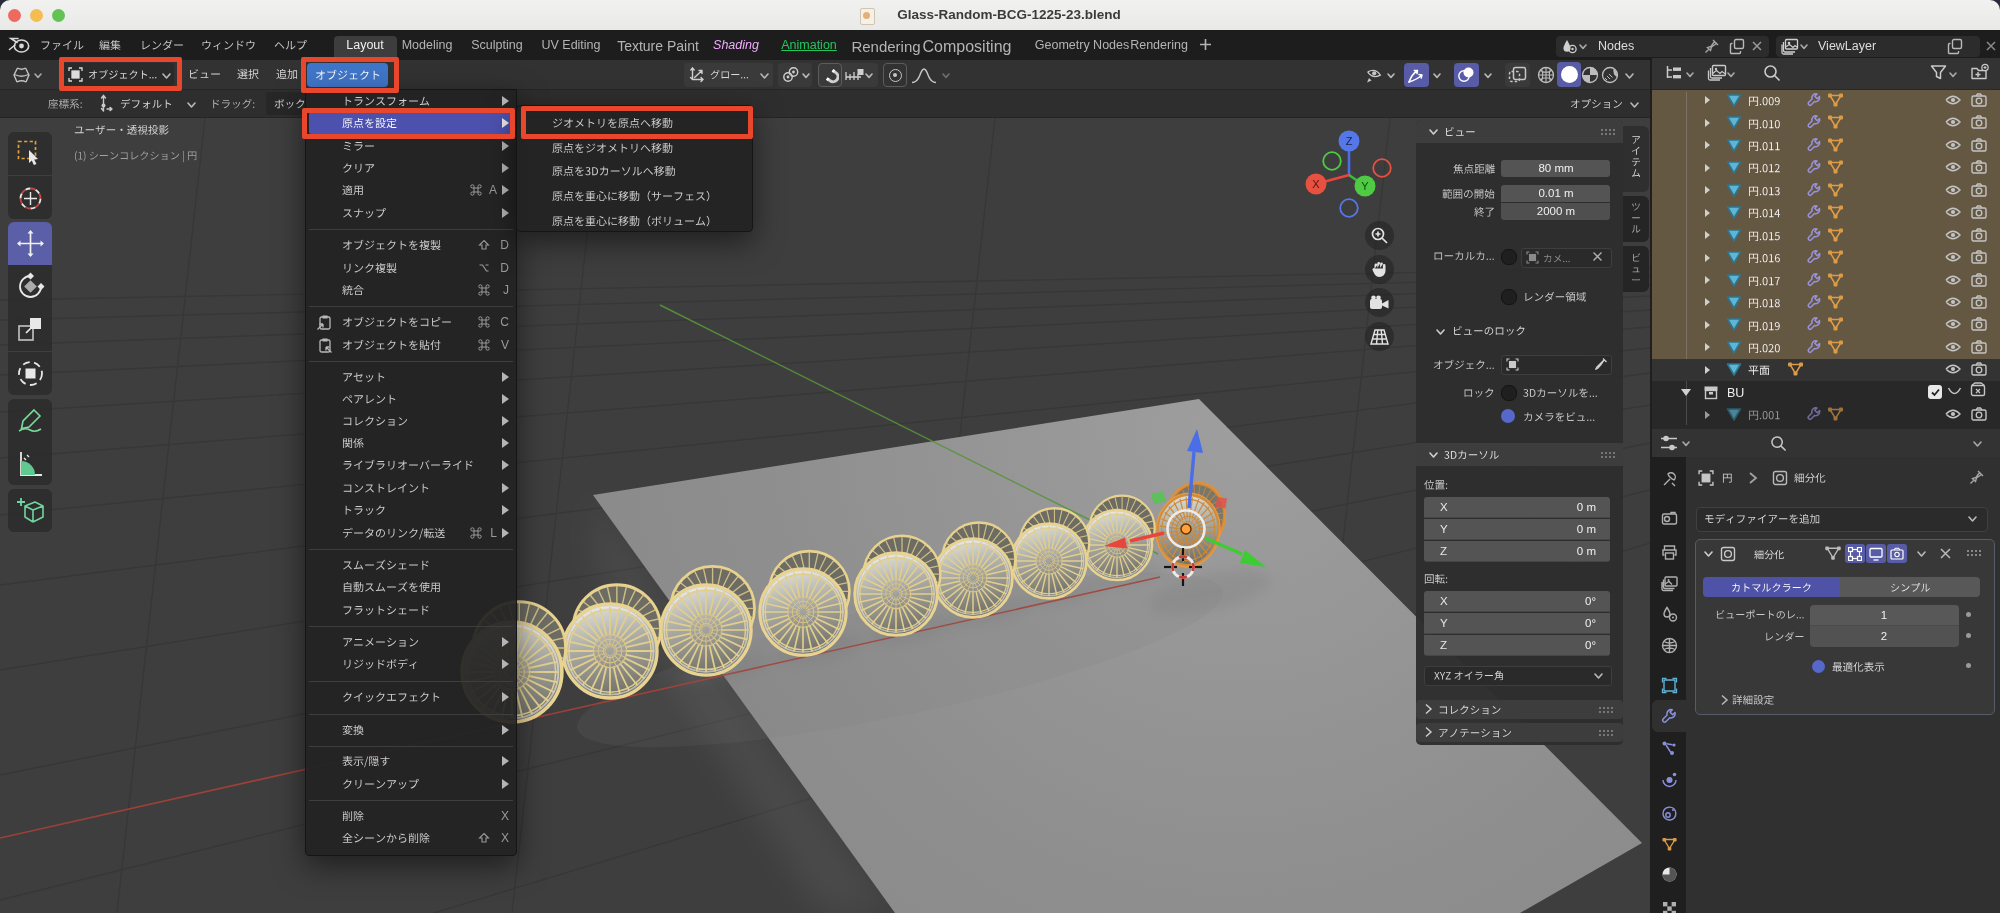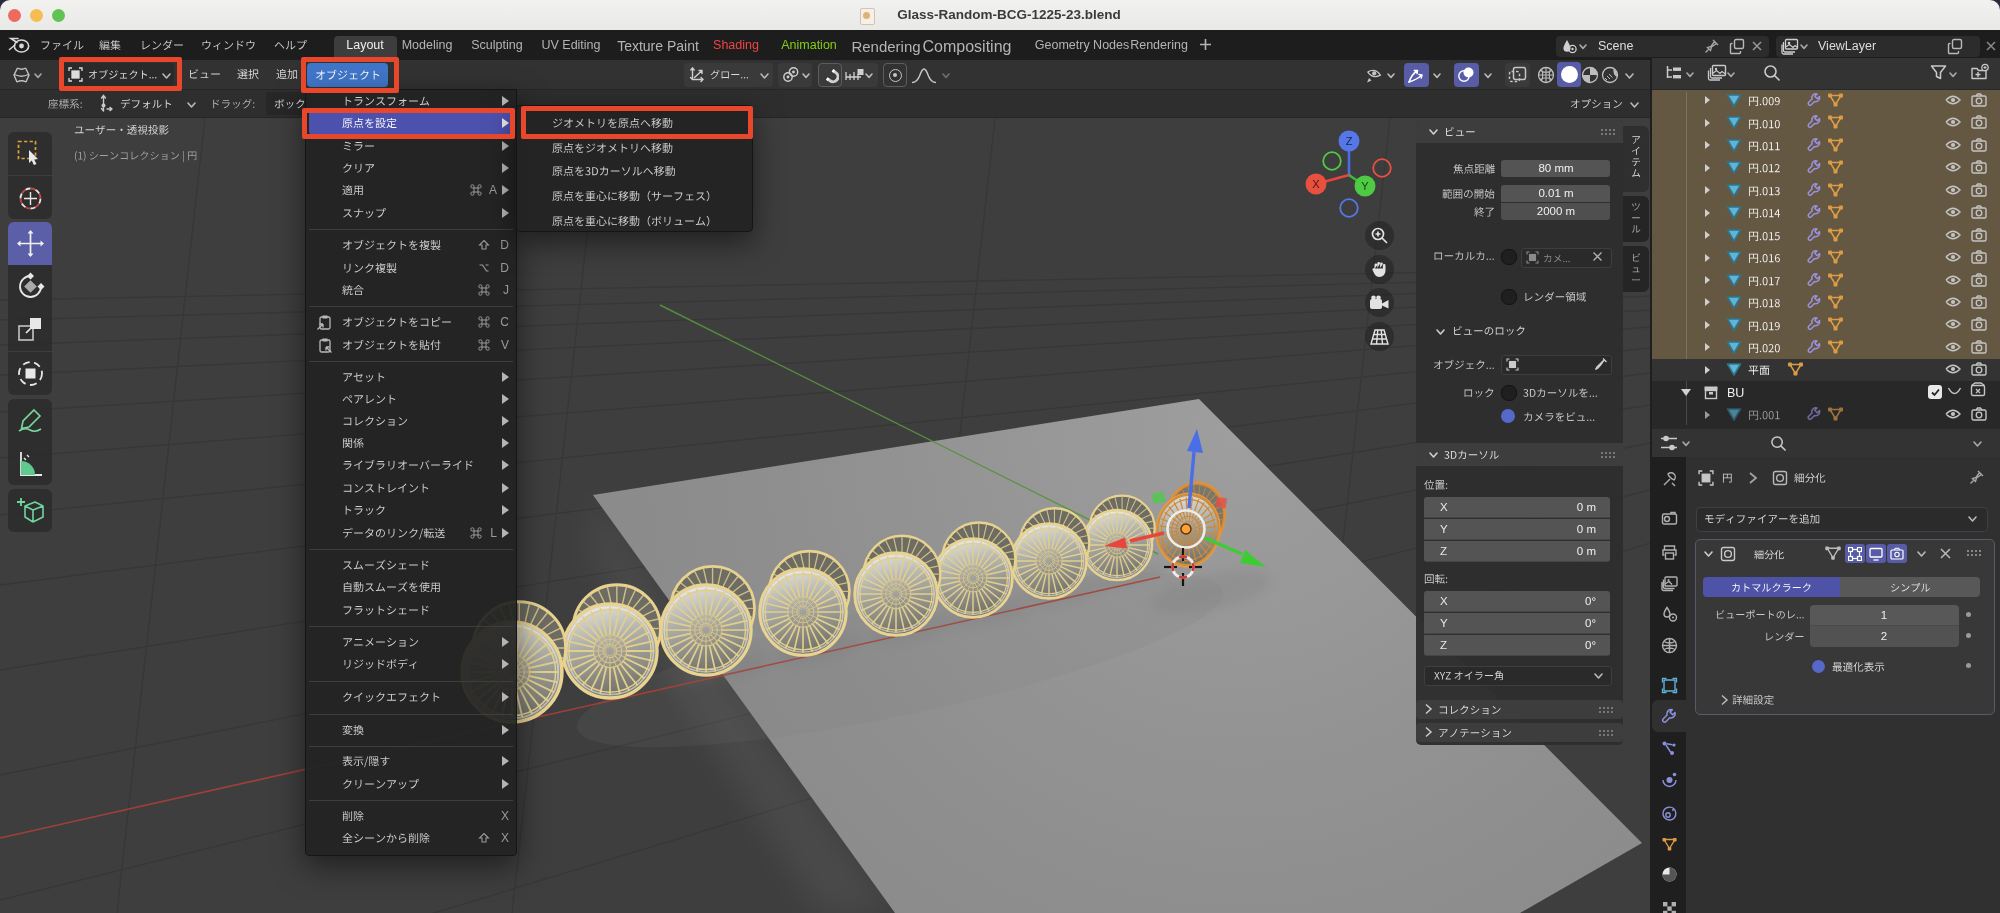--- a/index.html
+++ b/index.html
@@ -225,39 +225,39 @@
         <use href="#q14" x="2000"></use>
       </g>
     </g>
   </svg>
 <div class="a" style="left:334px;top:36px;width:63px;height:24px;background:#3d3d3d;border-radius:4px 4px 0 0"></div>
 <div class="a" style="left:365px;top:39px;transform:translateX(-50%);font-size:12.5px;color:#f0f0f0;font-weight:400;white-space:nowrap;line-height:1;">Layout</div>
 <div class="a" style="left:427px;top:39px;transform:translateX(-50%);font-size:12.5px;color:#b4b4b4;font-weight:400;white-space:nowrap;line-height:1;">Modeling</div>
 <div class="a" style="left:497px;top:39px;transform:translateX(-50%);font-size:12.5px;color:#b4b4b4;font-weight:400;white-space:nowrap;line-height:1;">Sculpting</div>
 <div class="a" style="left:571px;top:39px;transform:translateX(-50%);font-size:12.5px;color:#b4b4b4;font-weight:400;white-space:nowrap;line-height:1;">UV Editing</div>
 <div class="a" style="left:658px;top:39px;transform:translateX(-50%);font-size:14px;color:#b4b4b4;font-weight:400;white-space:nowrap;line-height:1;">Texture Paint</div>
-<div class="a" style="left:736px;top:39px;transform:translateX(-50%);font-size:12.5px;color:#ef4444;font-weight:400;white-space:nowrap;line-height:1;">Shading</div>
-<div class="a" style="left:809px;top:39px;transform:translateX(-50%);font-size:12.5px;color:#84cc16;font-weight:400;white-space:nowrap;line-height:1;">Animation</div>
+<div class="a" style="left:736px;top:39px;transform:translateX(-50%);font-size:12.5px;color:#f0abfc;font-weight:400;white-space:nowrap;line-height:1;font-style:italic;">Shading</div>
+<div class="a" style="left:809px;top:39px;transform:translateX(-50%);font-size:12.5px;color:#22c55e;font-weight:400;white-space:nowrap;line-height:1;text-decoration:underline;">Animation</div>
 <div class="a" style="left:886px;top:39px;transform:translateX(-50%);font-size:15px;color:#b4b4b4;font-weight:400;white-space:nowrap;line-height:1;">Rendering</div>
 <div class="a" style="left:967px;top:39px;transform:translateX(-50%);font-size:16px;color:#b4b4b4;font-weight:400;white-space:nowrap;line-height:1;">Compositing</div>
 <div class="a" style="left:1082px;top:39px;transform:translateX(-50%);font-size:12.5px;color:#b4b4b4;font-weight:400;white-space:nowrap;line-height:1;">Geometry Nodes</div>
 <div class="a" style="left:1159px;top:39px;transform:translateX(-50%);font-size:12.5px;color:#b4b4b4;font-weight:400;white-space:nowrap;line-height:1;">Rendering</div>
 <svg class="a" style="left:1199px;top:38px" width="13" height="13">
     <path d="M6.5 1 V12 M1 6.5 H12" stroke="#b4b4b4" stroke-width="1.6"></path>
   </svg>
 <div class="a" style="left:1556px;top:36px;width:213px;height:21px;background:#2c2c2c;border-radius:4px"></div>
 <svg class="a" style="left:1561px;top:39px" width="17" height="15" viewBox="0 0 17 15">
 <path d="M6 1 C8.5 5.5 9.5 7.5 9.5 9.2 a3.5 3.5 0 1 1 -7 0 C2.5 7.5 3.5 5.5 6 1 Z" fill="#cfcfcf"></path>
 <circle cx="11.5" cy="10" r="3.6" fill="none" stroke="#cfcfcf" stroke-width="1.3"></circle>
 <circle cx="11.5" cy="10" r="1.2" fill="#cfcfcf"></circle>
   </svg>
 <svg class="a" style="left:1579.0px;top:43.8px" width="8" height="6">
     <path d="M1 1 L4.0 4.4 L7.0 1" fill="none" stroke="#a8a8a8" stroke-width="1.6" stroke-linecap="round" stroke-linejoin="round"></path>
   </svg>
-<div class="a" style="left:1598px;top:40px;font-size:12.5px;color:#dddddd;font-weight:400;white-space:nowrap;line-height:1;">Scene</div>
+<div class="a" style="left:1598px;top:40px;font-size:12.5px;color:#dddddd;font-weight:400;white-space:nowrap;line-height:1;">Nodes</div>
 <svg class="a" style="left:1703px;top:38px" width="17" height="17" viewBox="0 0 17 17">
 <path d="M10 2 L15 7 M11.5 3.5 L8 8.5 L4.5 9.5 L7.5 12.5 L8.5 9 L13.5 5.5 M6 11 L2.5 14.5" fill="none" stroke="#a6a6a6" stroke-width="1.4"></path>
   </svg>
 <svg class="a" style="left:1729px;top:38px" width="17" height="17" viewBox="0 0 17 17">
 <rect x="5.5" y="1.5" width="9" height="9" rx="1.5" fill="none" stroke="#b9b9b9" stroke-width="1.4"></rect>
 <path d="M3.5 5.5 H2.5 A1 1 0 0 0 1.5 6.5 V14 A1.2 1.2 0 0 0 3 15.5 H10.5 A1 1 0 0 0 11.5 14.5 V13" fill="none" stroke="#b9b9b9" stroke-width="1.4"></path>
   </svg>
 <svg class="a" style="left:1751px;top:40px" width="12" height="12">
     <path d="M2 2 L10 10 M10 2 L2 10" stroke="#9a9a9a" stroke-width="1.5"></path>
   </svg>

